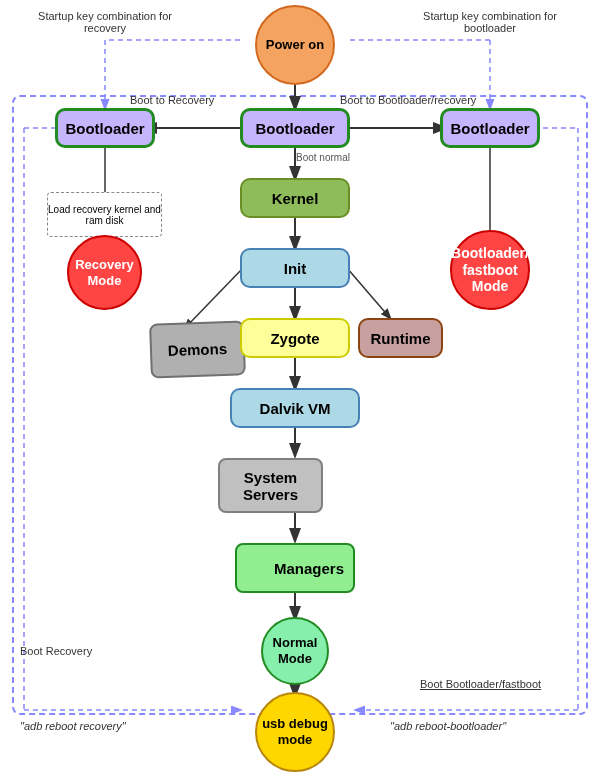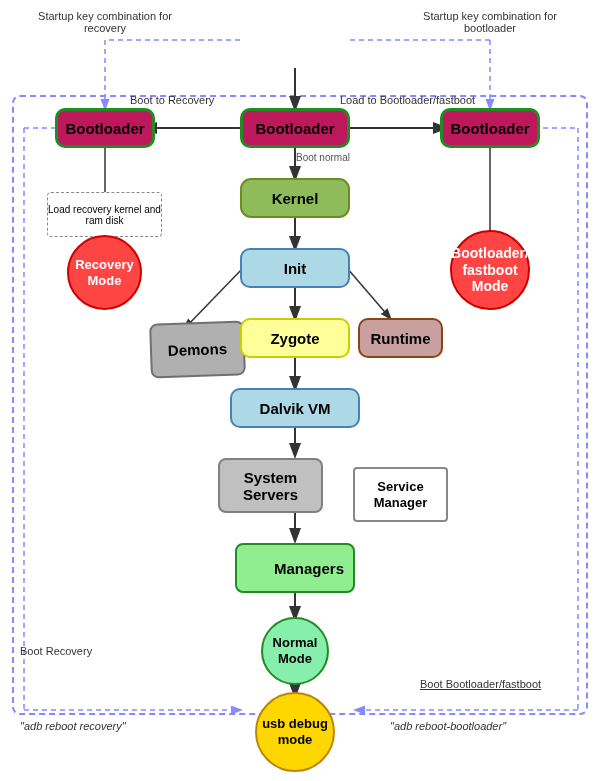--- a/index.html
+++ b/index.html
@@ -34,21 +34,21 @@
     }
     .rect {
       border-radius: 4px;
       margin-top: 12px;
     }
     .stacked {
       border-radius: 8px;
     }
     
     .orange-circle { background: #f4a460; border: 2px solid #d2691e; color: #000; }
-    .green-box { background: #be185d; border: 3px solid #228b22; color: #000; }
+    .green-box { background: #c4b5fd; border: 3px solid #228b22; color: #000; }
     .olive-box { background: #8fbc5a; border: 2px solid #6b8e23; color: #000; }
     .blue-box { background: #add8e6; border: 2px solid #4682b4; color: #000; }
     .yellow-box { background: #ffff99; border: 2px solid #cccc00; color: #000; }
     .brown-box { background: #c8a0a0; border: 2px solid #8b4513; color: #000; }
     .red-circle { background: #ff4444; border: 2px solid #cc0000; color: #fff; }
     .gray-box { background: #c0c0c0; border: 2px solid #808080; color: #000; }
     .white-box { background: #fff; border: 2px solid #888; color: #000; }
     .green-circle { background: #86efac; border: 2px solid #228b22; color: #000; }
     .yellow-circle { background: #ffd700; border: 2px solid #b8860b; color: #000; }
     .stacked-gray { background: #b0b0b0; border: 2px solid #707070; color: #000; }
@@ -146,20 +146,23 @@
     <defs>
       <marker id="arrow" markerWidth="8" markerHeight="8" refX="6" refY="3" orient="auto">
         <path d="M0,0 L0,6 L8,3 z" fill="#333"></path>
       </marker>
       <marker id="arrowBlue" markerWidth="8" markerHeight="8" refX="6" refY="3" orient="auto">
         <path d="M0,0 L0,6 L8,3 z" fill="#8888ff"></path>
       </marker>
     </defs>
   </svg>
 
+  <div class="node circle orange-circle" style="width:80px;height:80px;left:255px;top:5px;">
+    <span class="node-text">Power on</span>
+  </div>
 
   <div class="node rounded-rect green-box" style="width:100px;height:40px;left:55px;top:108px;">
     <span class="node-text-large">Bootloader</span>
   </div>
 
   <div class="node rounded-rect green-box" style="width:110px;height:40px;left:240px;top:108px;">
     <span class="node-text-large">Bootloader</span>
   </div>
 
   <div class="node rounded-rect green-box" style="width:100px;height:40px;left:440px;top:108px;">
@@ -178,21 +181,21 @@
   <div class="node circle red-circle" style="width:75px;height:75px;left:67px;top:235px;">
     <span class="node-text">Recovery Mode</span>
   </div>
 
   <div class="node circle red-circle" style="width:80px;height:80px;left:450px;top:230px;">
     <span class="node-text" style="font-size:14px;">Bootloader/
 fastboot
 Mode</span>
   </div>
 
-  <div class="node rounded-rect olive-box" style="width:110px;height:40px;left:240px;top:178px;border-radius:11px;">
+  <div class="node rounded-rect olive-box" style="width:110px;height:40px;left:240px;top:178px;">
     <span class="node-text-large">Kernel</span>
   </div>
 
   <div class="node rounded-rect blue-box" style="width:110px;height:40px;left:240px;top:248px;">
     <span class="node-text-large">Init</span>
   </div>
 
   <div class="node stacked stacked-gray" style="width:95px;height:55px;left:150px;top:322px;transform:rotate(-2deg);">
     <span class="node-text-large">Demons</span>
   </div>
@@ -211,24 +214,20 @@
     <span class="node-text-large">Dalvik VM</span>
   </div>
 
   <div class="node stacked gray-box" style="width:105px;height:55px;left:218px;top:458px;">
     <span class="node-text-large">System
 Servers</span>
   </div>
   <div style="position:absolute;width:105px;height:55px;left:213px;top:454px;background:#b0b0b0;border:2px solid #808080;border-radius:8px;z-index:-1;transform:rotate(-3deg);"></div>
   <div style="position:absolute;width:105px;height:55px;left:208px;top:450px;background:#a8a8a8;border:2px solid #787878;border-radius:8px;z-index:-2;transform:rotate(-6deg);"></div>
 
-  <div class="node rect white-box" style="width:95px;height:55px;left:353px;top:455px;">
-    <span class="node-text">Service
-Manager</span>
-  </div>
 
   <div class="node stacked stacked-green" style="width:120px;height:50px;left:235px;top:543px;padding-left:28px;">
     <span class="node-text-large">Managers</span>
   </div>
   <div style="position:absolute;width:120px;height:50px;left:228px;top:539px;background:#7dc87d;border:2px solid #228b22;border-radius:8px;z-index:-1;transform:rotate(-3deg);"></div>
   <div style="position:absolute;width:120px;height:50px;left:221px;top:535px;background:#70c070;border:2px solid #1a6b1a;border-radius:8px;z-index:-2;transform:rotate(-6deg);"></div>
 
   <div class="node circle green-circle" style="width:68px;height:68px;left:261px;top:617px;">
     <span class="node-text">Normal
 Mode</span>
@@ -246,21 +245,21 @@
 
   <div class="label" style="left:410px;top:10px;width:160px;">
     <span>Startup key combination for bootloader</span>
   </div>
 
   <div class="label" style="left:130px;top:94px;">
     <span>Boot to Recovery</span>
   </div>
 
   <div class="label" style="left:340px;top:94px;">
-    <span>Load to Bootloader/fastboot</span>
+    <span>Boot to Bootloader/recovery</span>
   </div>
 
   <div class="label" style="left:20px;top:645px;">
     <span>Boot Recovery</span>
   </div>
 
   <div class="label" style="left:420px;top:678px;text-decoration:underline;">
     <span>Boot Bootloader/fastboot</span>
   </div>
 

